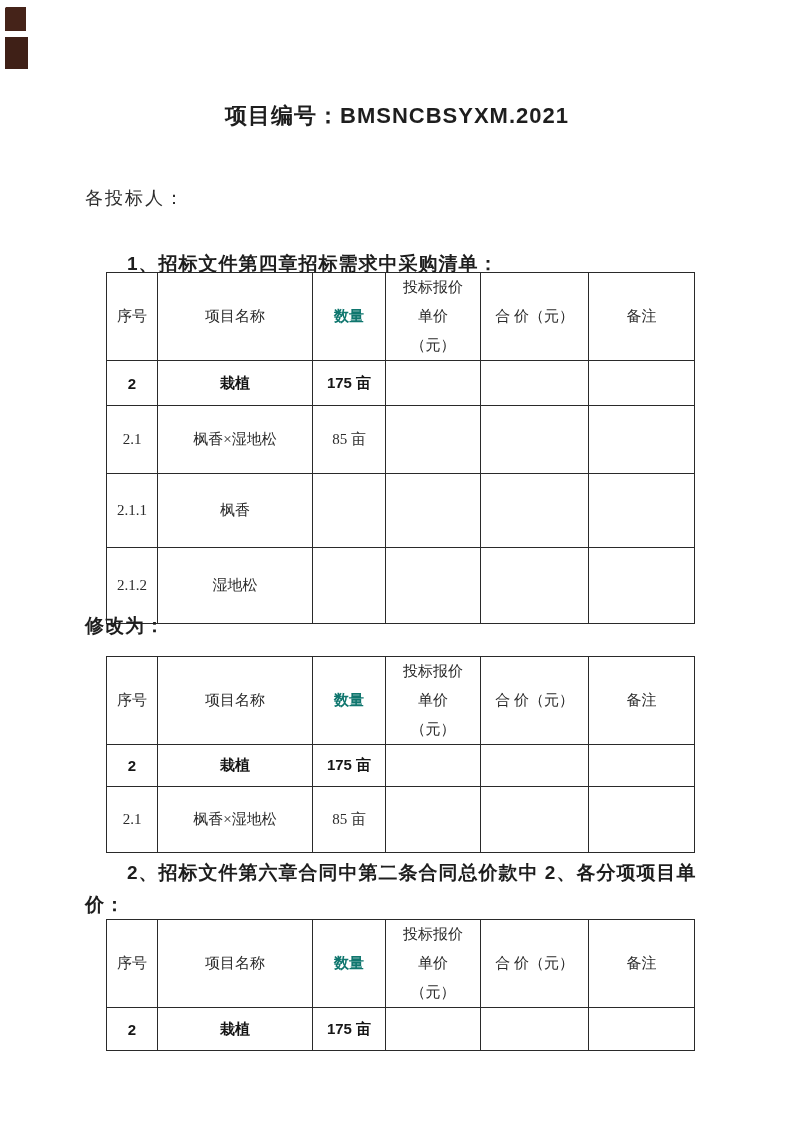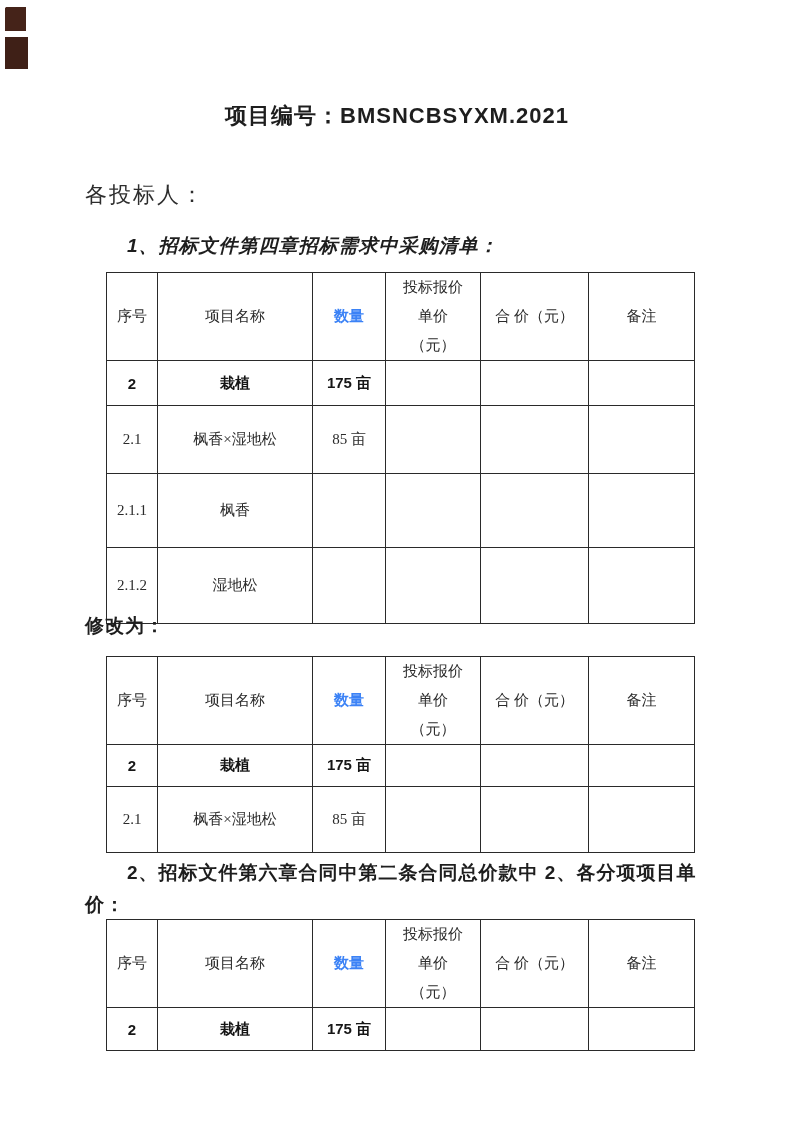--- a/index.html
+++ b/index.html
@@ -10,28 +10,28 @@
   
   .mark1{position:absolute;left:5px;top:7px;width:21px;height:24px;background:#452319;}
   .mark2{position:absolute;left:5px;top:37px;width:23px;height:32px;background:#3f2017;}
 
   .doc-title{
     position:absolute;top:101px;left:0;width:100%;text-align:center;
     font-family:"Liberation Sans",sans-serif;font-weight:bold;
     font-size:22px;letter-spacing:1px;color:#1e1e1e;
   }
   .salutation{
-    position:absolute;left:85px;top:180px;font-size:22px;color:#2d2d2d;
+    position:absolute;left:85px;top:186px;font-size:18px;color:#2d2d2d;
     letter-spacing:2px;
   }
   .sec-heading{
     position:absolute;font-family:"Liberation Sans",sans-serif;font-weight:bold;
     font-size:19px;color:#1e1e1e;letter-spacing:1px;
   }
-  .h1pos{left:127px;top:233px;font-style:italic;}
+  .h1pos{left:127px;top:251px;}
   .modify{left:85px;top:613px;}
   .h2pos{left:85px;top:857px;width:640px;text-indent:42px;line-height:32px;}
 
   .tblwrap{position:absolute;left:106px;}
   .t1{top:272px;} .t2{top:656px;} .t3{top:919px;}
 
   table{border-collapse:collapse;table-layout:fixed;width:588px;background:#fff;}
   col.c1{width:51px;} col.c2{width:155px;} col.c3{width:73px;}
   col.c4{width:95px;} col.c5{width:108px;} col.c6{width:106px;}
   th,td{
@@ -39,21 +39,21 @@
     font-size:15px;font-weight:normal;padding:0;color:#2b2b2b;
     overflow:hidden;
   }
   tr.hdr1{height:73px;} tr.hdr2{height:75px;}
   tr.r45{height:45px;} tr.r68{height:68px;} tr.r74{height:74px;}
   tr.r76{height:76px;} tr.r42{height:42px;} tr.r66{height:66px;} tr.r43{height:43px;}
   th .wrapcell{display:inline-block;width:74px;line-height:29px;}
   .bold-cell, tr.bold-row td{
     font-family:"Liberation Sans",sans-serif;font-weight:bold;color:#161616;
   }
-  th.bold-hdr{font-family:"Liberation Sans",sans-serif;font-weight:bold;color:#3b82f6;}
+  th.bold-hdr{font-family:"Liberation Sans",sans-serif;font-weight:bold;color:#0f766e;}
 </style>
 </head>
 <body>
 
 <div class="page">
 
   <div class="mark1"></div>
   <div class="mark2"></div>
 
   <div class="doc-title">项目编号：BMSNCBSYXM.2021</div>

